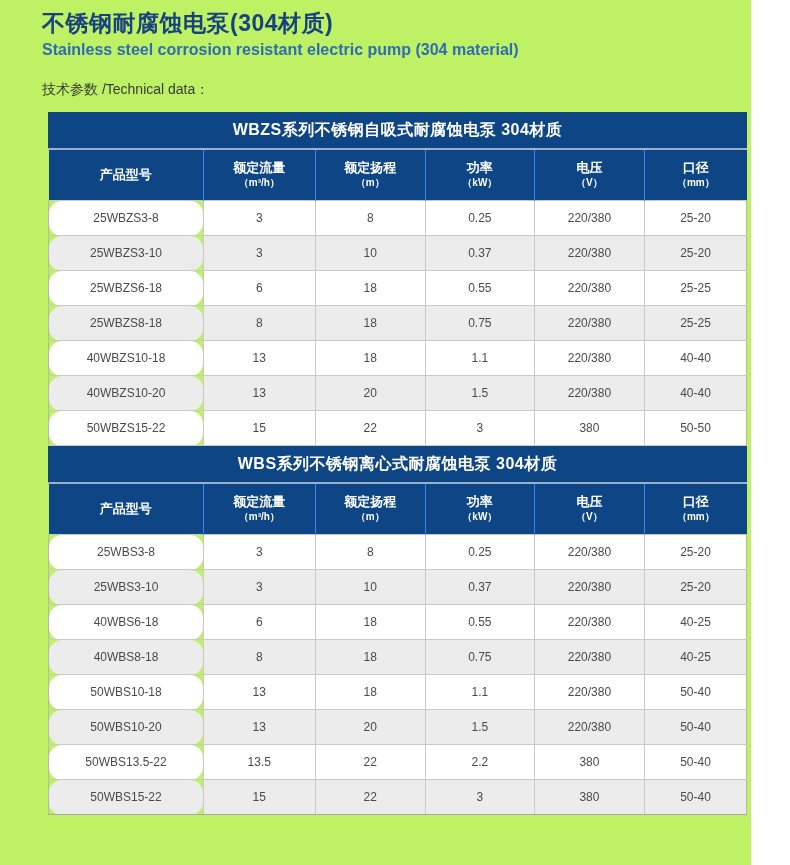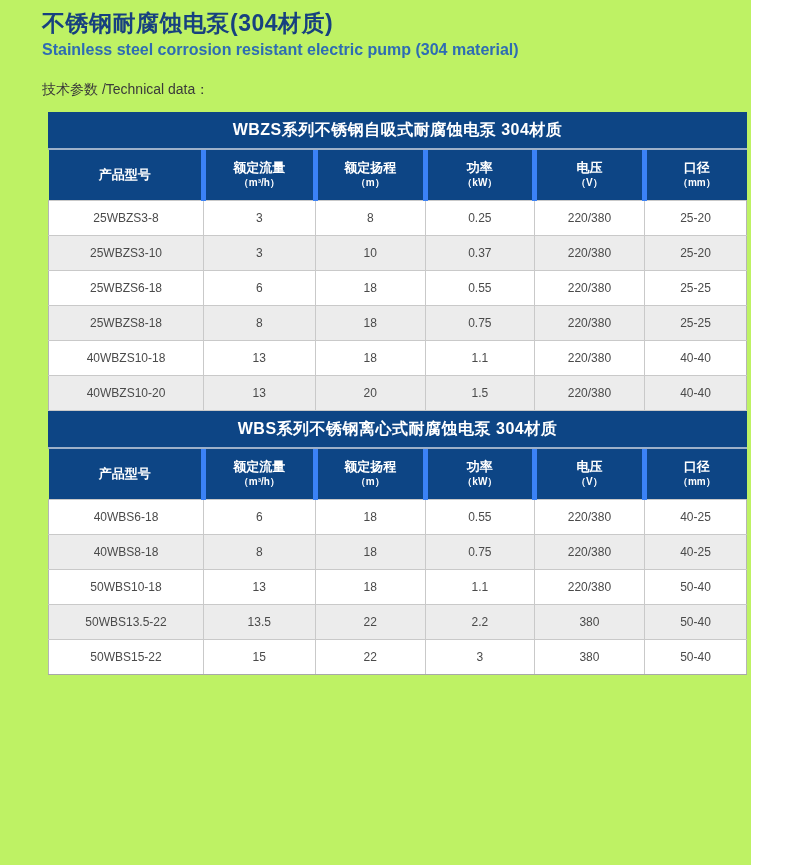--- a/index.html
+++ b/index.html
@@ -56,37 +56,37 @@
   }
   table.spec thead th {
     background: #0d4585;
     color: #ffffff;
     font-size: 13px;
     font-weight: bold;
     height: 50px;
     padding: 0;
     vertical-align: middle;
     text-align: center;
-    border-left: 5px solid #3b82f6;
+    border-left: 1px solid #3b82f6;
   }
   table.spec thead th:first-child { border-left: none; }
   .col-label { line-height: 1.25; }
   .col-unit  { line-height: 1.25; font-size: 10px; font-weight: bold; margin-top: 1px; }
   table.spec tbody td {
     height: 34px;
     text-align: center;
     vertical-align: middle;
     font-size: 12px;
     color: #4a4a4a;
     background: #ffffff;
     border: 1px solid #c9c9c9;
     padding: 0 2px;
   }
   table.spec tbody tr:nth-child(even) td { background: #ececec; }
-  table.spec tbody tr td:first-child { border-left-color: #b5b5b5; }
+  table.spec tbody tr td:first-child { border-left-color: #b5b5b5; border-radius: 13px; }
   table.spec tbody tr td:last-child  { border-right-color: #b5b5b5; }
   section.pump-table:last-child table.spec tbody tr:last-child td { border-bottom-color: #a8a8a8; }
 </style>
 </head>
 <body>
 
 <div class="page">
 
   <div class="page-header">
     <h1 class="page-title">不锈钢耐腐蚀电泵(304材质)</h1>
@@ -176,20 +176,28 @@
               <td>40-40</td>
             </tr>
             <tr>
               <td>40WBZS10-20</td>
               <td>13</td>
               <td>20</td>
               <td>1.5</td>
               <td>220/380</td>
               <td>40-40</td>
             </tr>
+            <tr>
+              <td>50WBZS15-22</td>
+              <td>15</td>
+              <td>22</td>
+              <td>3</td>
+              <td>380</td>
+              <td>50-50</td>
+            </tr>
           </tbody>
       </table>
     </section>
 
     <section class="pump-table">
       <div class="band">WBS系列不锈钢离心式耐腐蚀电泵 304材质</div>
       <table class="spec">
         <colgroup>
           <col style="width:22.2%">
             <col style="width:16.0%">
@@ -220,40 +228,64 @@
                 <div class="col-unit">（V）</div>
               </th>
               <th>
                 <div class="col-label">口径</div>
                 <div class="col-unit">（mm）</div>
               </th>
             </tr>
           </thead>
         <tbody>
             <tr>
+              <td>25WBS3-8</td>
+              <td>3</td>
+              <td>8</td>
+              <td>0.25</td>
+              <td>220/380</td>
+              <td>25-20</td>
+            </tr>
+            <tr>
+              <td>25WBS3-10</td>
+              <td>3</td>
+              <td>10</td>
+              <td>0.37</td>
+              <td>220/380</td>
+              <td>25-20</td>
+            </tr>
+            <tr>
               <td>40WBS6-18</td>
               <td>6</td>
               <td>18</td>
               <td>0.55</td>
               <td>220/380</td>
               <td>40-25</td>
             </tr>
             <tr>
               <td>40WBS8-18</td>
               <td>8</td>
               <td>18</td>
               <td>0.75</td>
               <td>220/380</td>
               <td>40-25</td>
             </tr>
             <tr>
               <td>50WBS10-18</td>
               <td>13</td>
               <td>18</td>
               <td>1.1</td>
+              <td>220/380</td>
+              <td>50-40</td>
+            </tr>
+            <tr>
+              <td>50WBS10-20</td>
+              <td>13</td>
+              <td>20</td>
+              <td>1.5</td>
               <td>220/380</td>
               <td>50-40</td>
             </tr>
             <tr>
               <td>50WBS13.5-22</td>
               <td>13.5</td>
               <td>22</td>
               <td>2.2</td>
               <td>380</td>
               <td>50-40</td>

